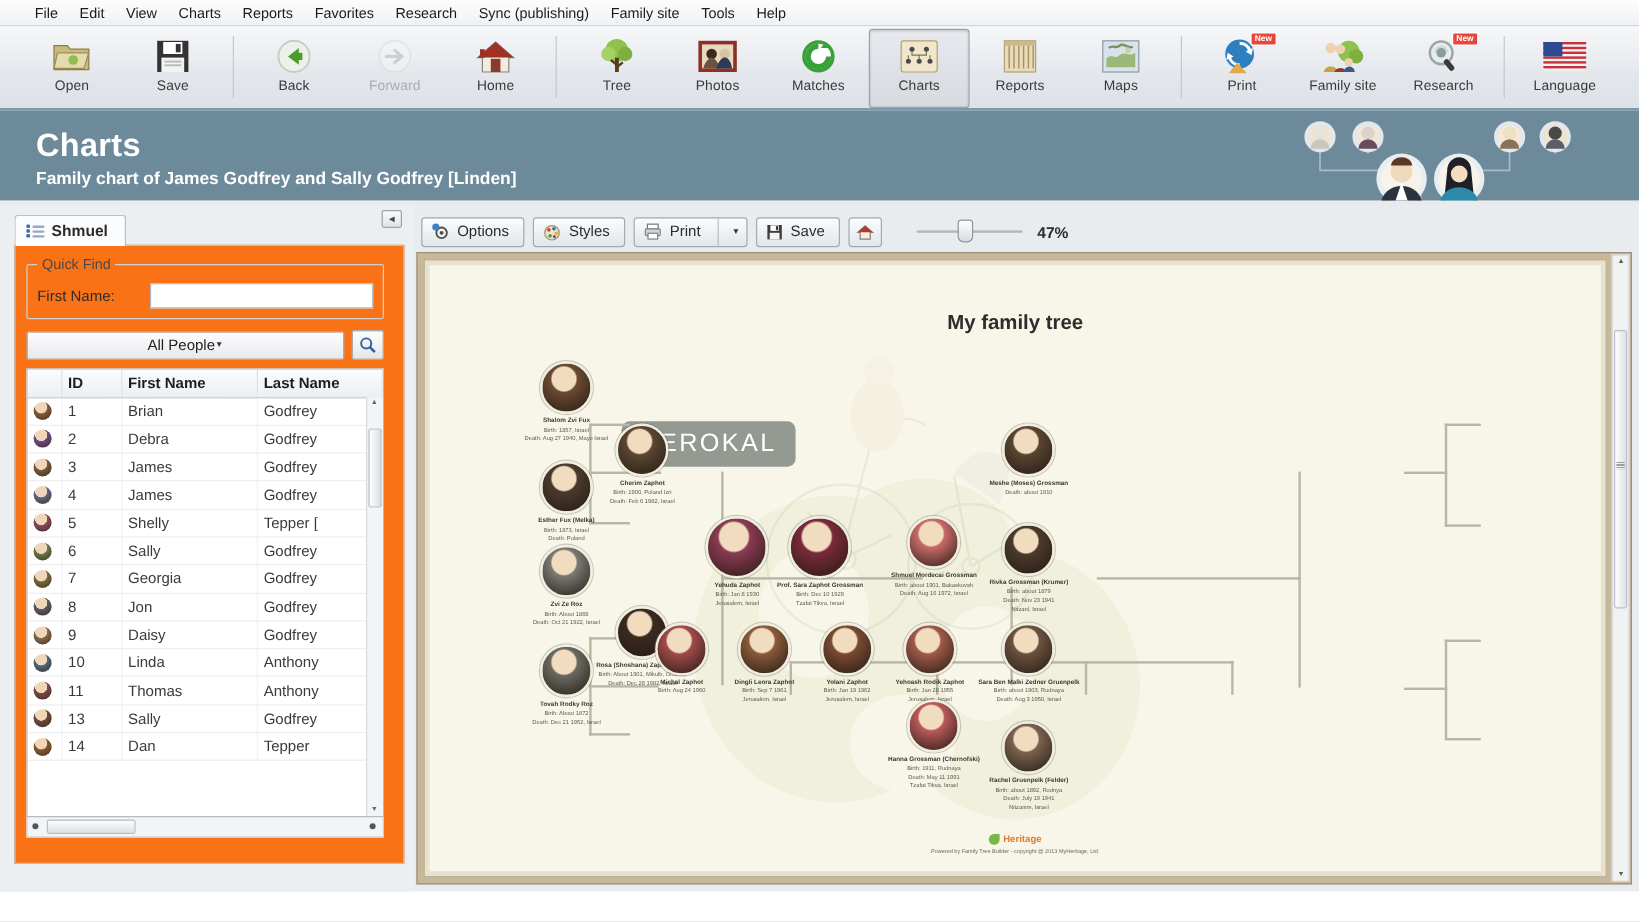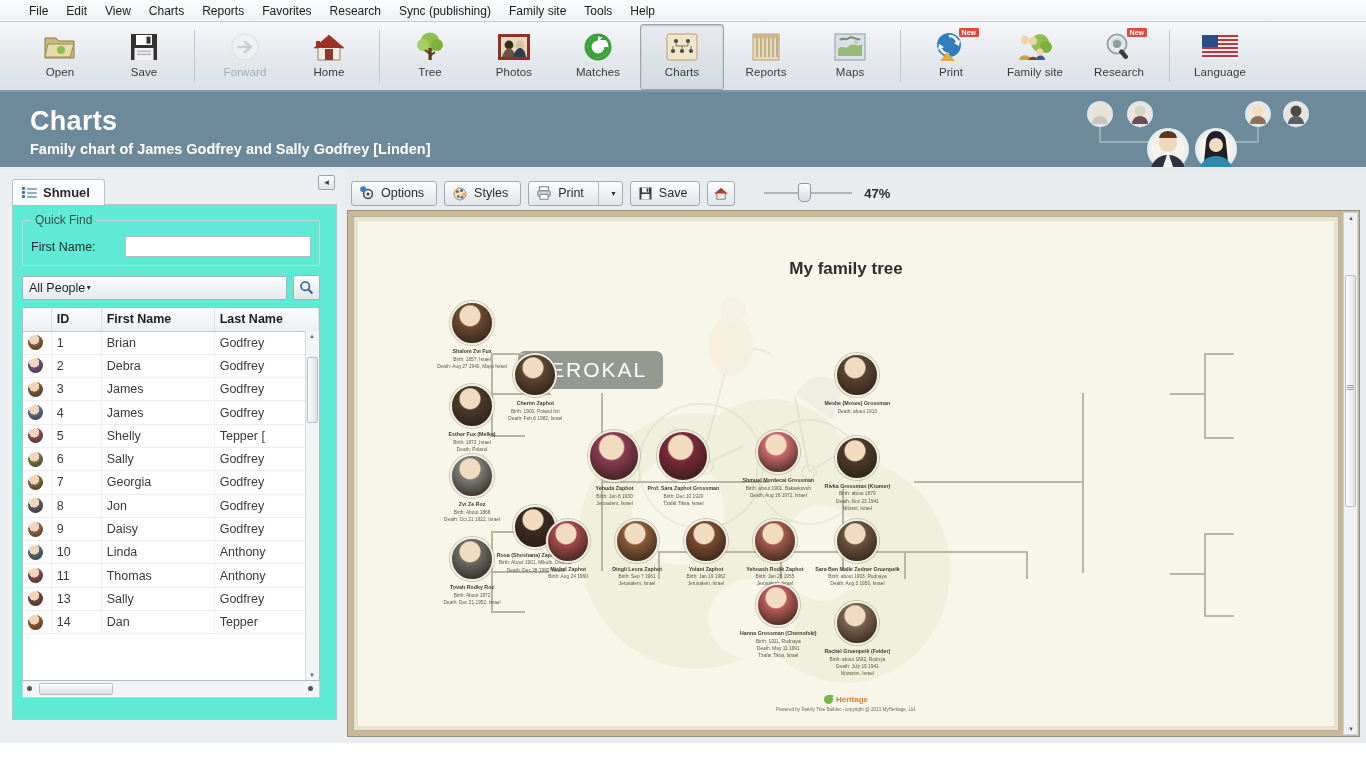--- a/index.html
+++ b/index.html
@@ -98,21 +98,21 @@
     position:relative; top:1px; z-index:2; cursor:default;
   }
   .list-icon { display:inline-block; width:15px; height:11px; position:relative; }
   .list-icon i {
     position:absolute; left:0; width:3px; height:3px; background:#3f6ea8; border-radius:1px;
   }
   .list-icon b {
     position:absolute; left:5px; width:10px; height:2px; background:#93a9c4; border-radius:1px;
   }
   #panel-body {
-    background:#5eead4;
+    background:#f97316;
     border:1px solid #b9c1c9;
     padding:8px 16px 8px 9px;
     height:516px;
   }
   fieldset.qf {
     border:1px solid #ccd2d8; border-radius:2px;
     padding:4px 8px 8px 8px; margin-bottom:9px;
   }
   fieldset.qf legend { font-size:12px; color:#4a4a4a; padding:0 4px; }
   .qf-row { display:flex; align-items:center; margin-top:5px; }
@@ -122,21 +122,21 @@
     border:1px solid #b5bbc2;
     background:#fff; font-size:12px;
     padding:0 4px;
     font-family:"Liberation Sans", sans-serif;
   }
   .filter-row { display:flex; gap:6px; align-items:center; margin-bottom:7px; }
   .sel {
     flex:1; height:24px;
     background:linear-gradient(#fdfdfd,#e6e9ed);
     border:1px solid #a7aeb5; border-radius:2px;
-    display:flex; align-items:center; justify-content:flex-start;
+    display:flex; align-items:center; justify-content:center;
     padding:0 6px; font-size:12.5px; color:#1f1f1f; cursor:default;
   }
   .sel .arr { font-size:7px; color:#333; }
   .mag {
     width:27px; height:25px;
     background:linear-gradient(#fdfdfd,#e3e7eb);
     border:1px solid #a7aeb5; border-radius:2px;
     display:flex; align-items:center; justify-content:center; cursor:default;
   }
 
@@ -314,20 +314,30 @@
             <rect x="5.5" y="16" width="19" height="12" fill="#f2f2f2"></rect>
             <rect x="8" y="18.5" width="14" height="1.6" fill="#bbb"></rect>
             <rect x="8" y="21.6" width="14" height="1.6" fill="#bbb"></rect>
           </svg>
         </div>
         <div class="tb-lbl">Save</div>
       </div>
     </div>
     <div class="tb-sep"></div>
     <div class="tb-group">
+      <div class="tb-btn">
+        <div class="tb-ico">
+          <svg width="32" height="32" viewBox="0 0 32 32">
+            <circle cx="16" cy="16" r="13" fill="#eef0ea" stroke="#c8cdc2" stroke-width="1.6"></circle>
+            <path d="M20 9l-9 7 9 7z" fill="#4b9b2e"></path>
+            <rect x="17" y="13" width="6" height="6" fill="#4b9b2e"></rect>
+          </svg>
+        </div>
+        <div class="tb-lbl">Back</div>
+      </div>
       <div class="tb-btn disabled">
         <div class="tb-ico" style="opacity: 0.55;">
           <svg width="32" height="32" viewBox="0 0 32 32">
             <circle cx="16" cy="16" r="13" fill="#f4f4f4" stroke="#dcdcdc" stroke-width="1.6"></circle>
             <path d="M9 16h10M16 11l6 5-6 5" fill="none" stroke="#b6b6b6" stroke-width="2.6" stroke-linecap="round" stroke-linejoin="round"></path>
           </svg>
         </div>
         <div class="tb-lbl">Forward</div>
       </div>
       <div class="tb-btn">

